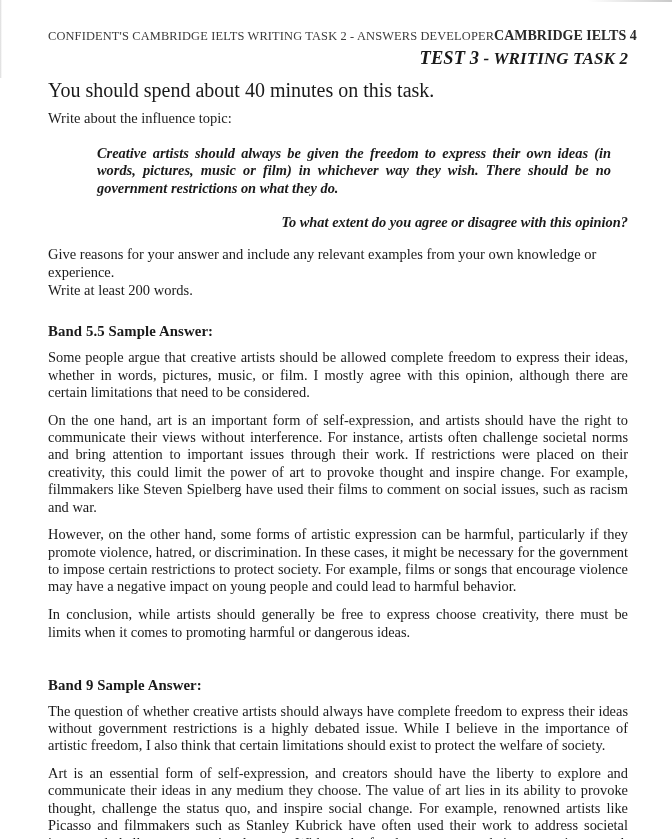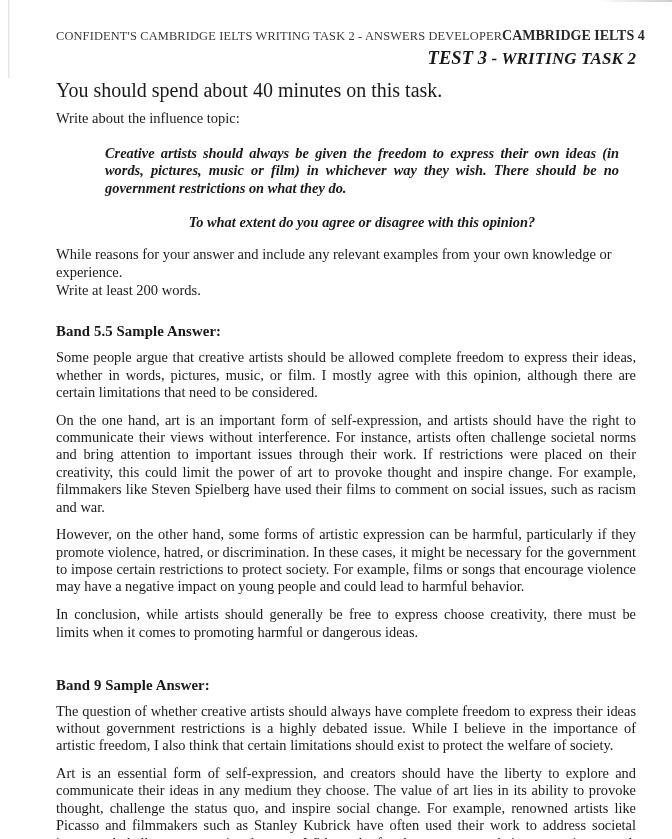--- a/index.html
+++ b/index.html
@@ -10,21 +10,21 @@
   body {
     width: 672px;
     height: 839px;
     font-family: "Liberation Serif", "DejaVu Serif", serif;
     color: #1a1a1a;
     position: relative;
     overflow: hidden;
   }
   .page {
     position: absolute;
-    left: 8px; top: 0;
+    left: 0; top: 0;
     width: 620px;
     height: 839px;
     background: #ffffff;
     box-sizing: border-box;
   }
   .edge-left {
     position: absolute;
     left: 0; top: 0;
     width: 2px;
     height: 78px;
@@ -114,21 +114,21 @@
     text-align: justify;
     text-justify: inter-word;
     margin: 17px;
   }
   .topic-q2 {
     font-weight: bold;
     font-style: italic;
     font-size: 14.4px;
     line-height: 1.22;
     margin: 0;
-    text-align: center;
+    text-align: right;
   }
 
   .instr-block { margin-bottom: 2px; }
   .instr-line {
     font-size: 14.5px;
     line-height: 1.25;
     margin: 0;
   }
 
   .band-head {
@@ -165,21 +165,21 @@
       <div class="instr-line">Write about the influence topic:</div>
       <div class="topic-block">
         <p class="topic-q">Creative artists should always be given the freedom to express their own ideas (in words, pictures, music or film) in whichever way they wish. There should be no government restrictions on what they do.</p>
         <p class="topic-q2">To what extent do you agree or disagree with this opinion?</p>
       </div>
     </div>
 
     <div class="sp-after-instr"></div>
 
     <div class="instr-block">
-      <div class="instr-line">While reasons for your answer and include any relevant examples from your own knowledge or experience.</div>
+      <div class="instr-line">Give reasons for your answer and include any relevant examples from your own knowledge or experience.</div>
       <div class="instr-line">Write at least 200 words.</div>
     </div>
 
     <div class="sp-before-band"></div>
 
     <div class="band-head">Band 5.5 Sample Answer:</div>
 
     <p class="para">Some people argue that creative artists should be allowed complete freedom to express their ideas, whether in words, pictures, music, or film. I mostly agree with this opinion, although there are certain limitations that need to be considered.</p>
     <p class="para">On the one hand, art is an important form of self-expression, and artists should have the right to communicate their views without interference. For instance, artists often challenge societal norms and bring attention to important issues through their work. If restrictions were placed on their creativity, this could limit the power of art to provoke thought and inspire change. For example, filmmakers like Steven Spielberg have used their films to comment on social issues, such as racism and war.</p>
     <p class="para">However, on the other hand, some forms of artistic expression can be harmful, particularly if they promote violence, hatred, or discrimination. In these cases, it might be necessary for the government to impose certain restrictions to protect society. For example, films or songs that encourage violence may have a negative impact on young people and could lead to harmful behavior.</p>

